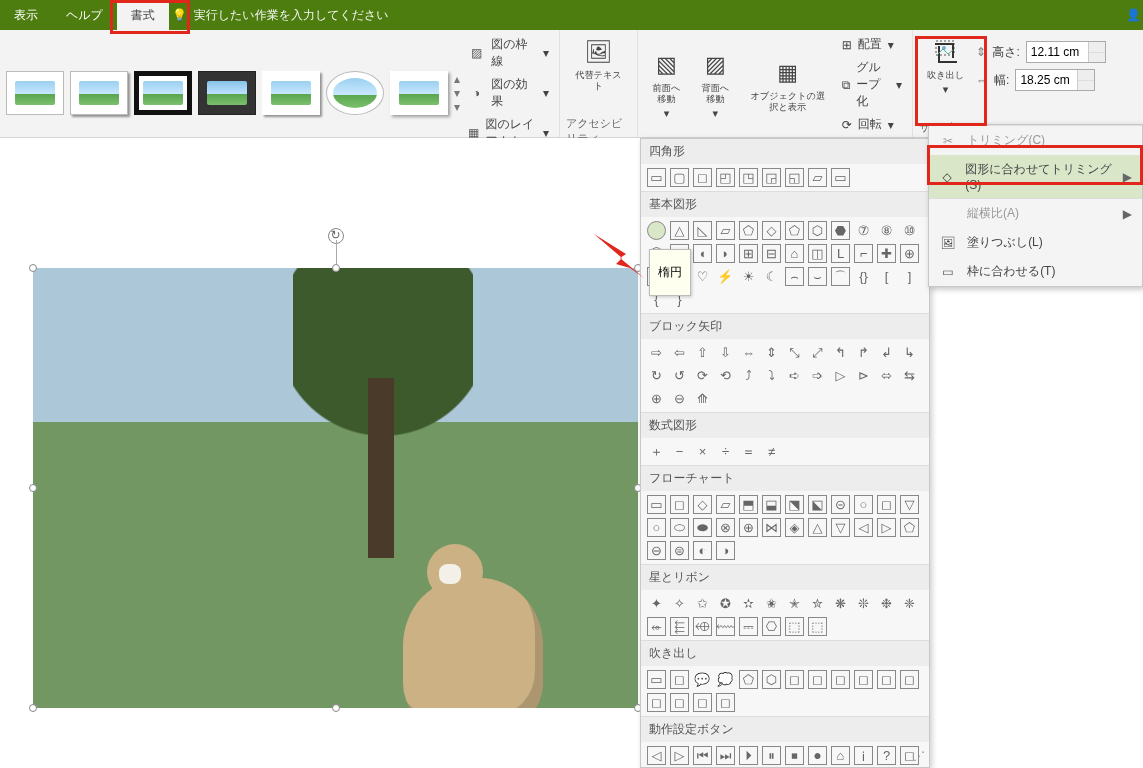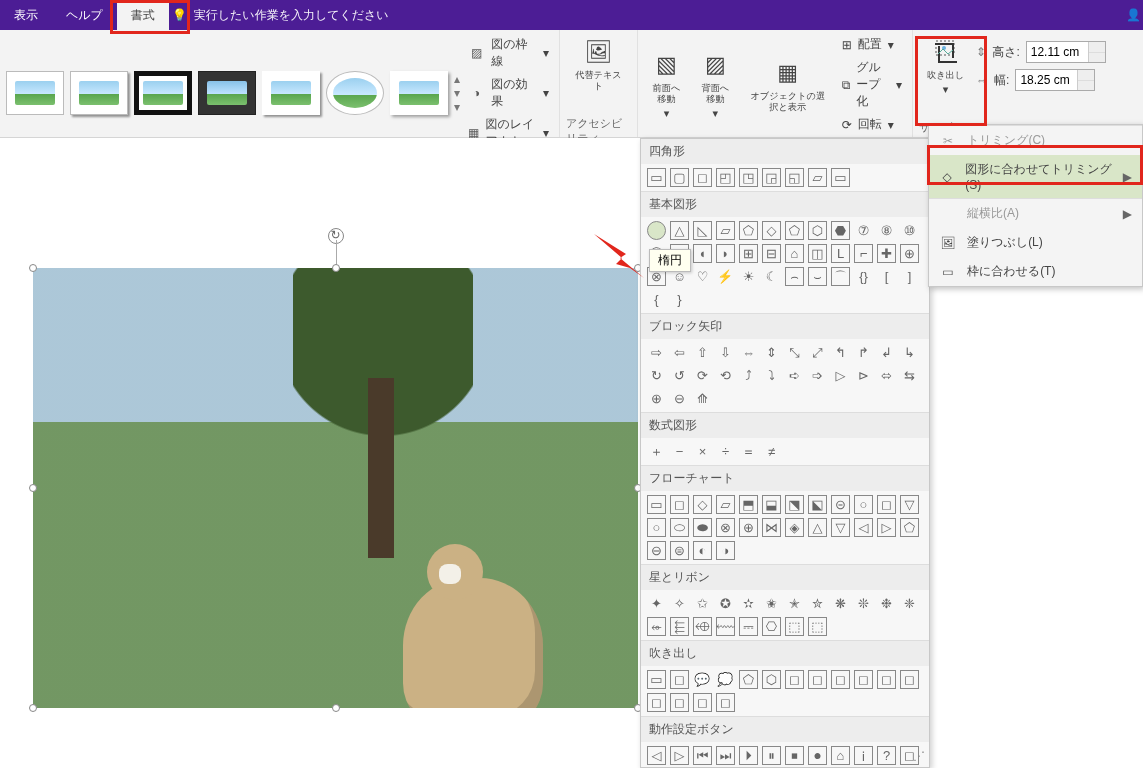--- a/index.html
+++ b/index.html
@@ -1,19 +1,19 @@
 <!DOCTYPE html>
 <html><head>
 <meta charset="utf-8">
 <style>
 * { box-sizing: border-box; margin: 0; padding: 0; font-family: "Yu Gothic UI", "Meiryo", sans-serif; }
 body { width: 1143px; height: 768px; background: #f0f0f0; overflow: hidden; font-size: 12px; position: relative; }
 
 
-.titlebar { background: #4c1d95; height: 30px; display: flex; align-items: center; color: #fff; }
+.titlebar { background: #4d7c0f; height: 30px; display: flex; align-items: center; color: #fff; }
 .titlebar .tab-item { padding: 0 14px; height: 30px; display: flex; align-items: center; cursor: pointer; }
 .titlebar .tab-item.active { background: #f3f3f3; color: #444; }
 .titlebar .lightbulb { margin-left: 4px; margin-right: 6px; }
 .titlebar .tellme { opacity: .95; font-size: 12px; }
 .titlebar .user { margin-left: auto; margin-right: 2px; display:flex; align-items:center; gap:4px; }
 
 
 .hl { position: absolute; border: 3px solid #e1261c; pointer-events: none; z-index: 50; }
 .hl1 { left: 110px; top: 0; width: 80px; height: 34px; }
 .hl2 { left: 915px; top: 36px; width: 72px; height: 90px; }
@@ -62,21 +62,21 @@
 .pic .rot::after{content:"↻"; position:absolute; left:2px; top:-1px; font-size:12px; color:#666;}
 .pic .rot-line{ position:absolute; left:50%; top:-28px; width:1px; height:28px; background:#aaa;}
 
 
 .gallery { position:absolute; left:640px; top:138px; width:290px; height:630px; background:#f7f7f7; border:1px solid #c8c8c8; box-shadow:2px 2px 6px rgba(0,0,0,.2); overflow:hidden; font-size:12px; }
 .gallery .cat { background:#ededed; padding:4px 8px; color:#555; border-top:1px solid #ddd; }
 .gallery .cat:first-child{ border-top:none;}
 .gallery .shapes { padding:4px 6px; display:flex; flex-wrap:wrap; gap:4px 4px; }
 .gallery .s { width:19px; height:19px; border:1px solid #888; color:#666; font-size:13px; display:flex; align-items:center; justify-content:center; background:#fff0; }
 .gallery .s.noborder{ border:none; width:19px;}
-.gallery .tooltip { position:absolute; left:8px; top:110px; background:#fffff0; border:1px solid #bbb; padding:2px 8px; font-size:12px; box-shadow:1px 1px 3px rgba(0,0,0,.2);}
+.gallery .tooltip { position:absolute; left:8px; top:110px; background:#fffff0; border:1px solid #bbb; padding:14px 8px; font-size:12px; box-shadow:1px 1px 3px rgba(0,0,0,.2);}
 
 
 .cropmenu { position:absolute; left:928px; top:124px; width:215px; background:#f4f4f4; border:1px solid #c8c8c8; box-shadow:2px 2px 6px rgba(0,0,0,.25); font-size:12px; z-index:40;}
 .cropmenu .mi { display:flex; align-items:center; gap:10px; padding:6px 10px; color:#444; }
 .cropmenu .mi.hover { background:#d9e6c8; }
 .cropmenu .mi .arw { margin-left:auto; color:#666; }
 .cropmenu .mi .ic { width:18px; text-align:center; }
 .cropmenu .mi.dim { color:#999; border-top:1px solid #ddd;}
 
 

